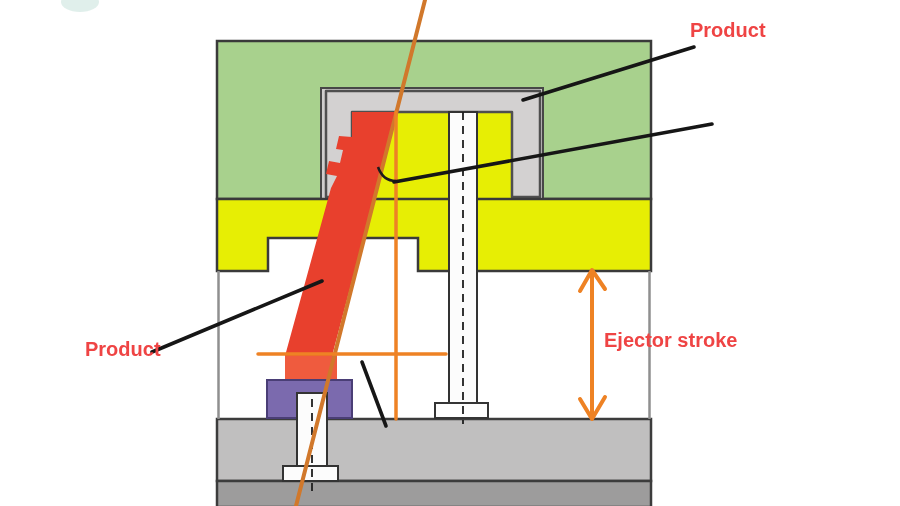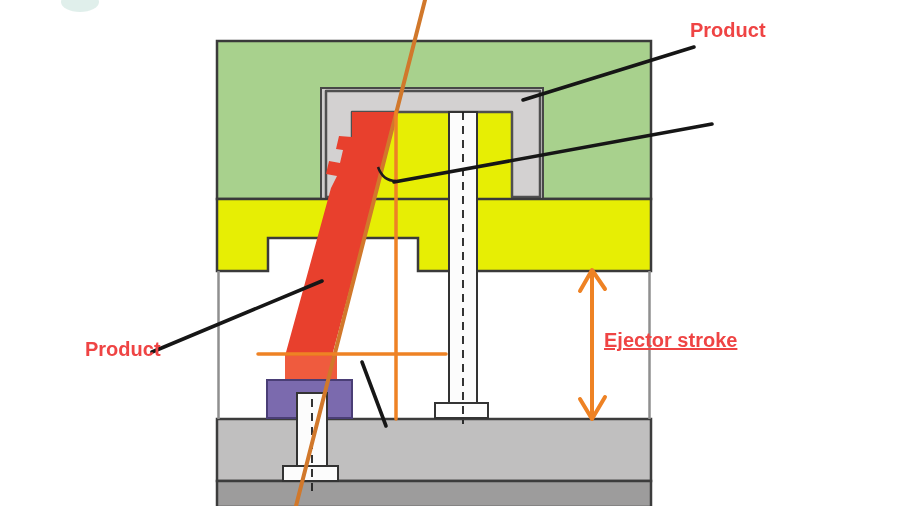--- a/index.html
+++ b/index.html
@@ -82,14 +82,14 @@
     <path d="M378,167 Q383,181 396,181" stroke="#1c1c1c" stroke-width="2.5" fill="none"></path>
 
     <line x1="694" y1="47" x2="523" y2="100" class="leader"></line>
     <line x1="712" y1="124" x2="394" y2="182" class="leader"></line>
     <line x1="152" y1="352" x2="322" y2="281" class="leader"></line>
     <line x1="362" y1="362" x2="386" y2="426" class="leader"></line>
   </svg>
 
   <div class="label" style="left:690px;top:19px;">Product</div>
   <div class="label" style="left:85px;top:338px;">Product</div>
-  <div class="label" style="left:604px;top:329px;text-decoration:underline;">Ejector stroke</div>
+  <div class="label" style="left:604px;top:329px;">Ejector stroke</div>
 </div>
 
 </body></html>

